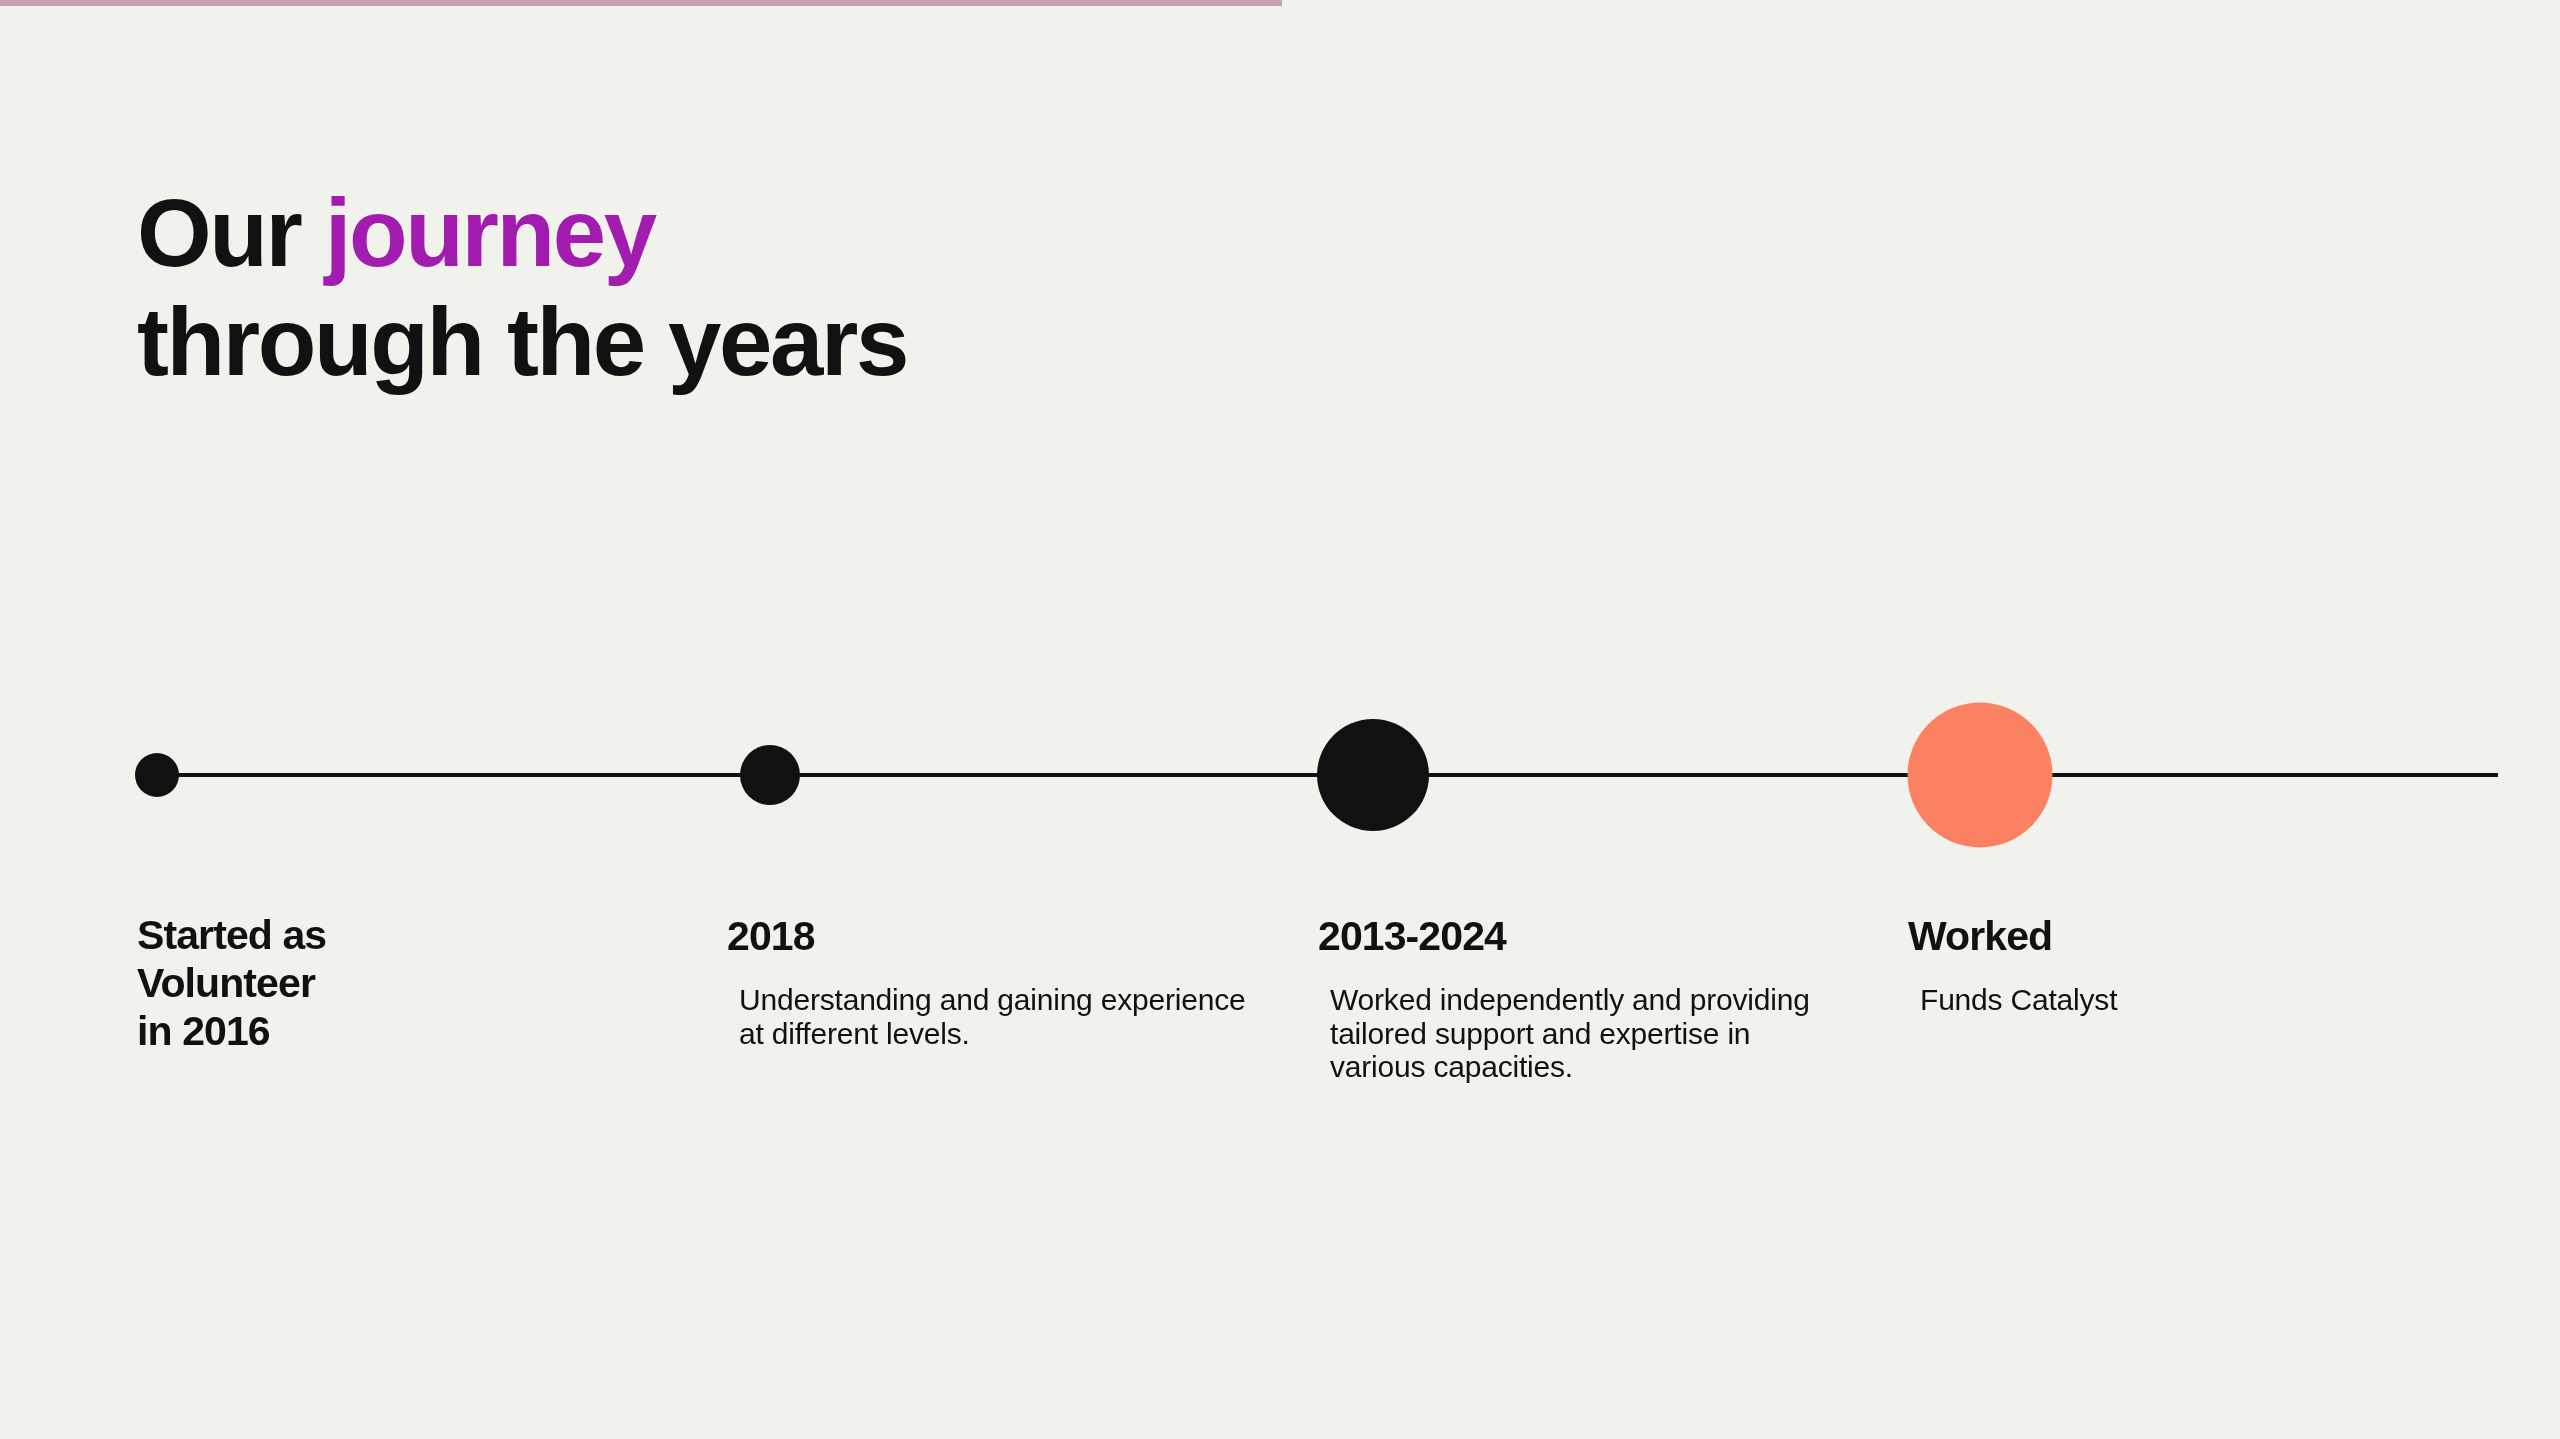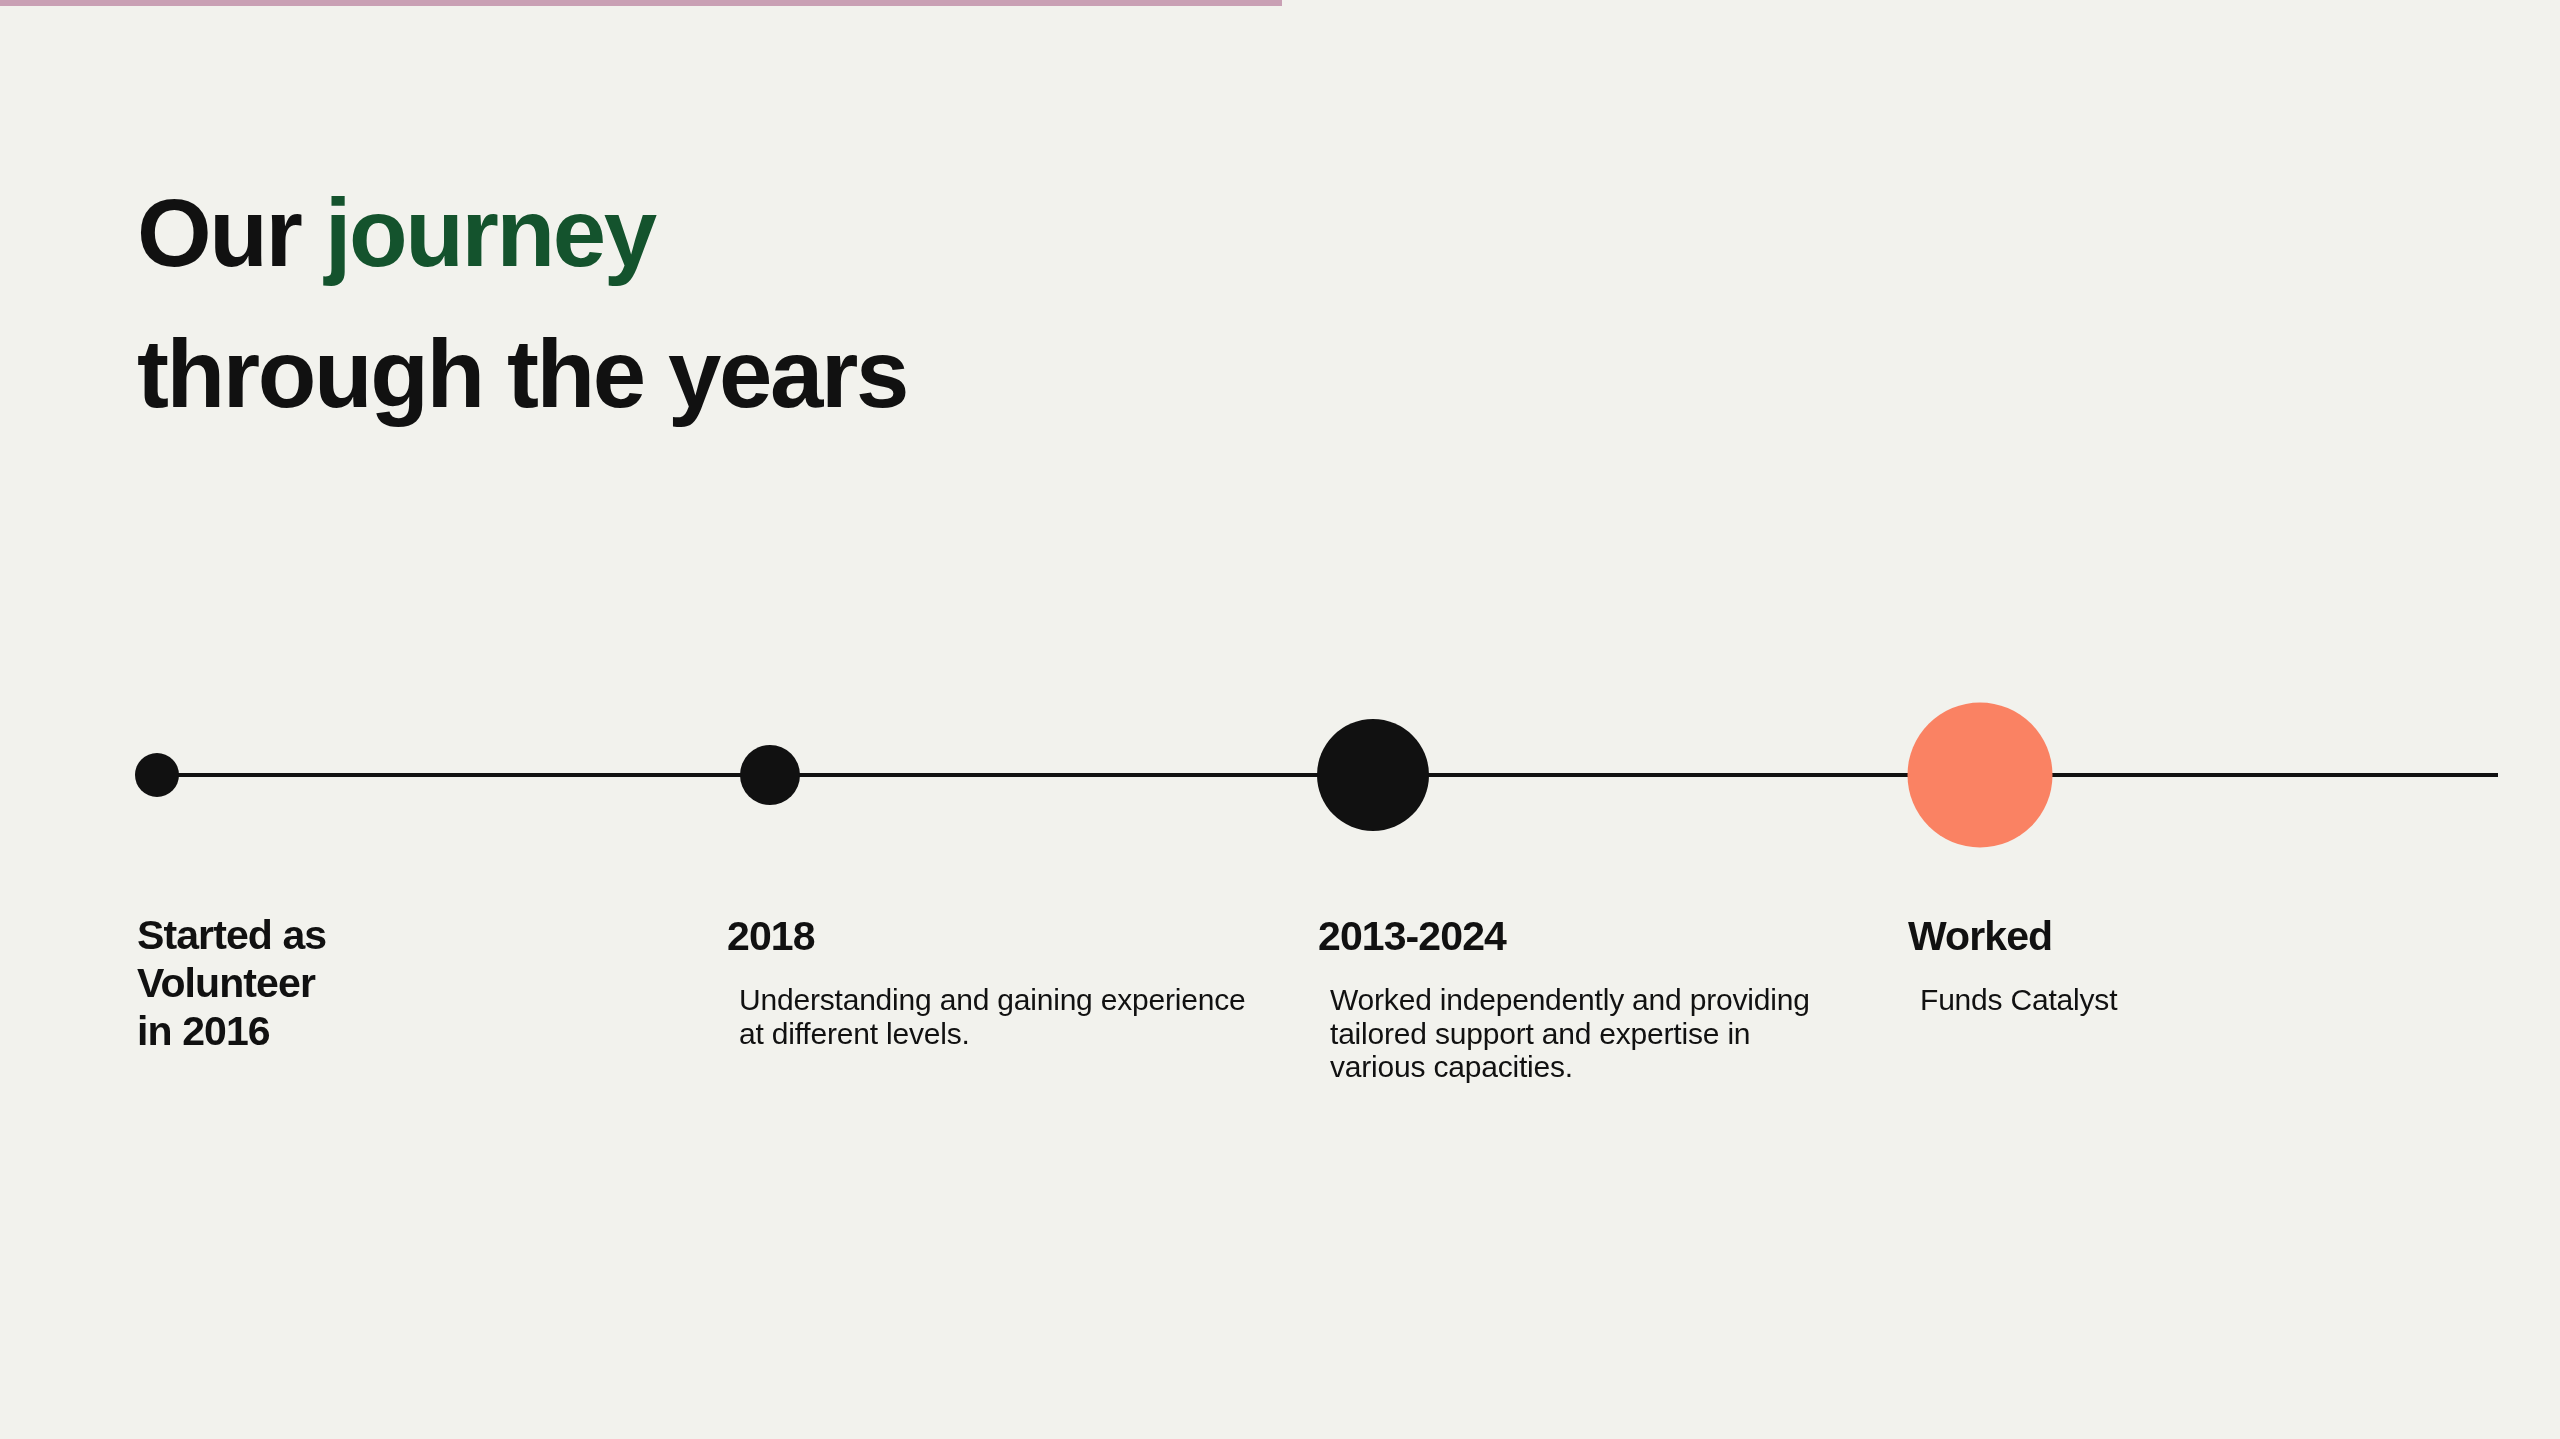--- a/index.html
+++ b/index.html
@@ -32,22 +32,22 @@
     position: absolute;
     left: 137px;
     top: 178px;
     font-size: 96px;
     font-weight: 700;
     line-height: 1.14;
     letter-spacing: -2.4px;
     margin: 0;
     white-space: nowrap;
   }
-  .heading .accent { color: #14532d; }
-  .heading .line2 { display: block; margin-top: 32px; }
+  .heading .accent { color: #a21caf; }
+  .heading .line2 { display: block; }
 
   
   .timeline {
     position: absolute;
     left: 0;
     top: 0;
     width: 2560px;
     height: 1439px;
   }
   .timeline-axis {

